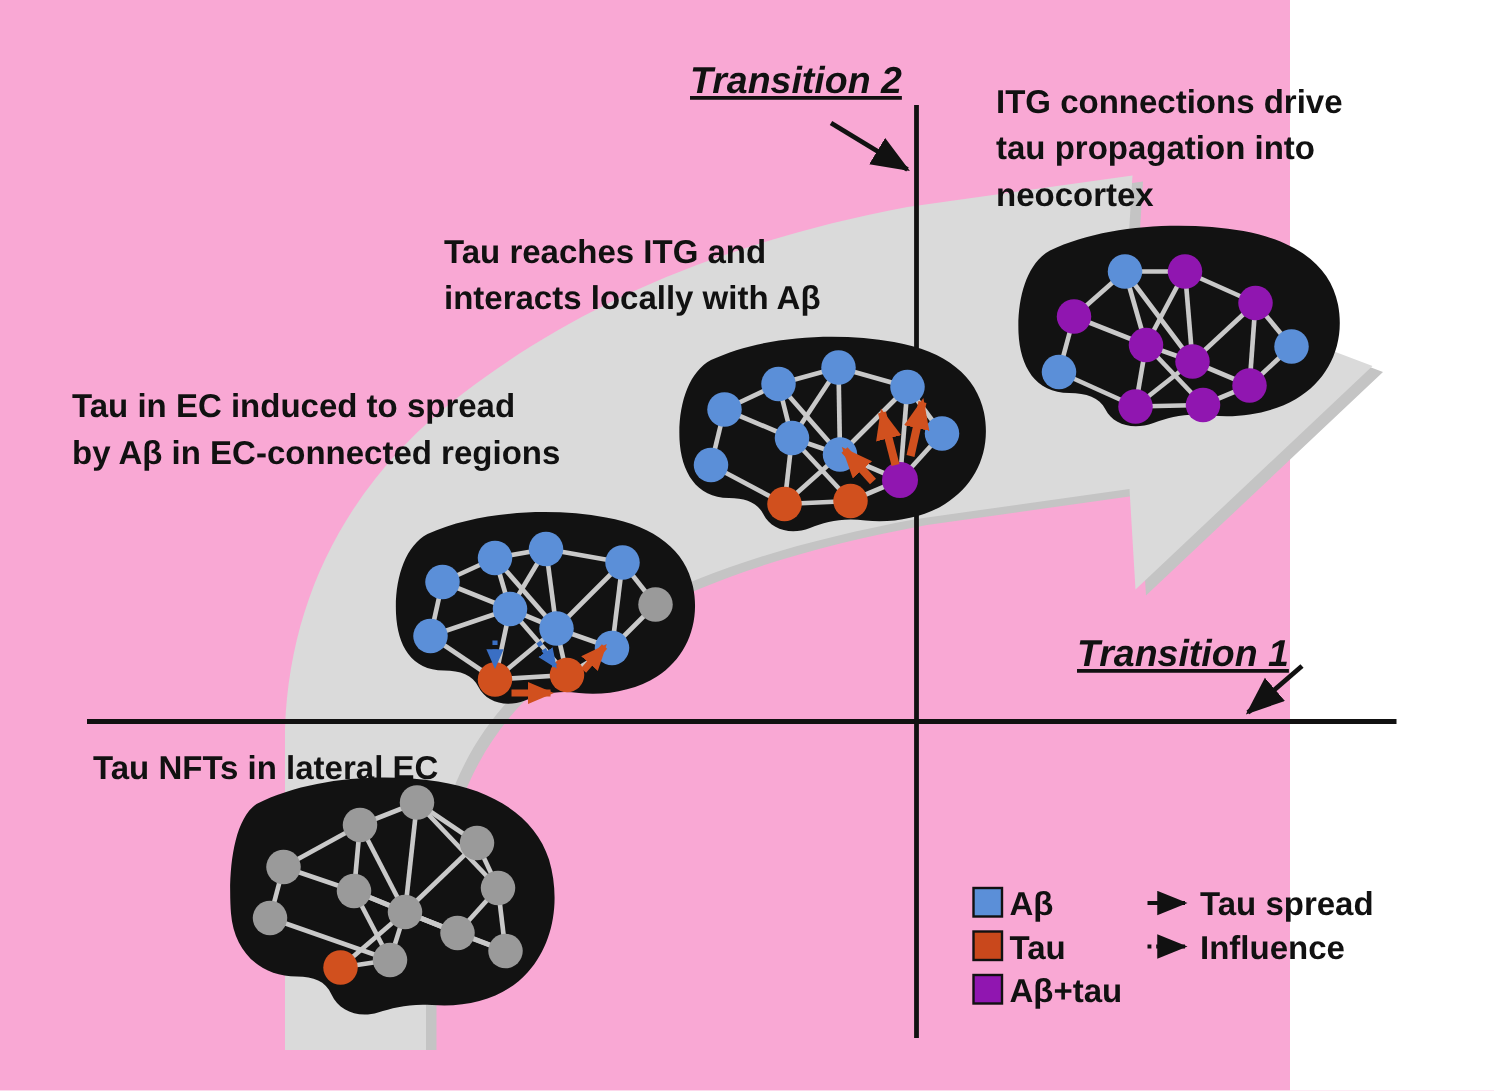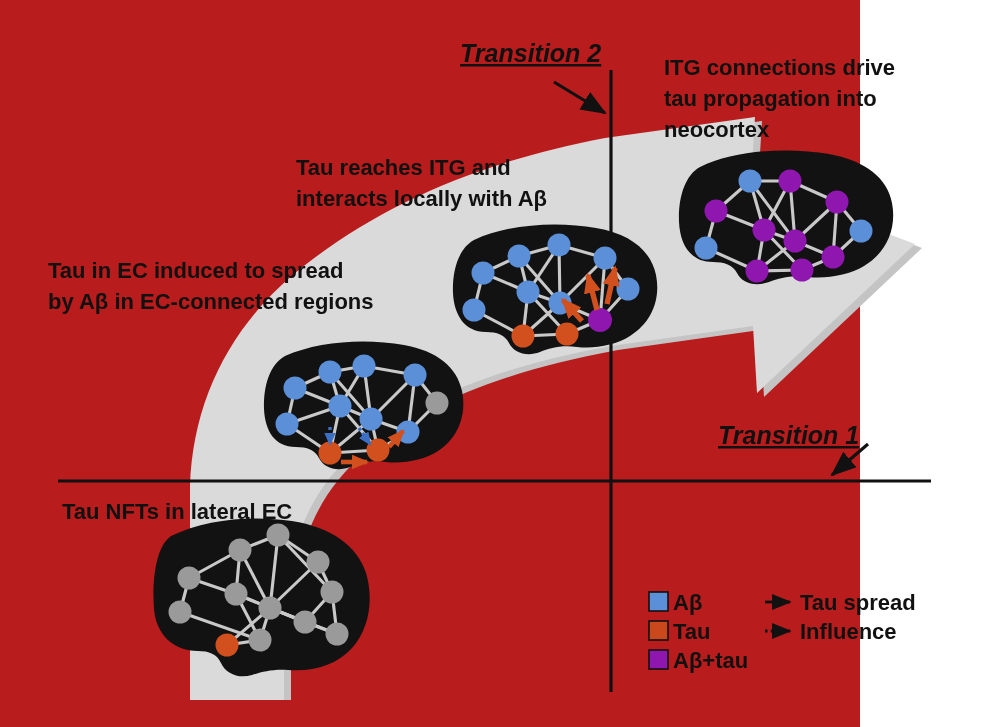--- a/index.html
+++ b/index.html
@@ -1,18 +1,18 @@
 <!DOCTYPE html>
 <html><head>
 <meta charset="utf-8">
 <style>
   html,body{margin:0;padding:0;background:#ffffff;}
   body{width:996px;height:727px;overflow:hidden;
        font-family:"Liberation Sans","DejaVu Sans",sans-serif;}
-  #stage{position:relative;width:860px;height:727px;background:#b91c1c;}
+  #stage{position:relative;width:860px;height:727px;background:#f9a8d4;}
   svg#fig{position:absolute;left:0;top:0;width:996px;height:727px;display:block;}
   .txt{font-family:"Liberation Sans","DejaVu Sans",sans-serif;
        font-weight:bold;fill:#111111;}
   .body-txt{font-size:22px;}
   .trans-txt{font-size:25px;font-style:italic;font-weight:bold;}
   .legend-txt{font-size:22px;}
   .axis{stroke:#111111;stroke-width:3.2;}
 </style>
 </head>
 <body>

